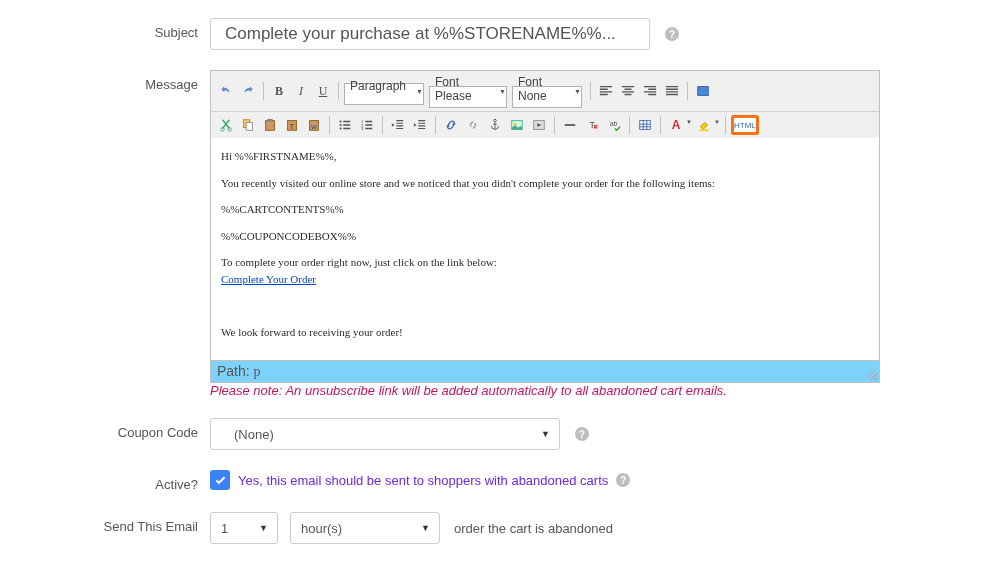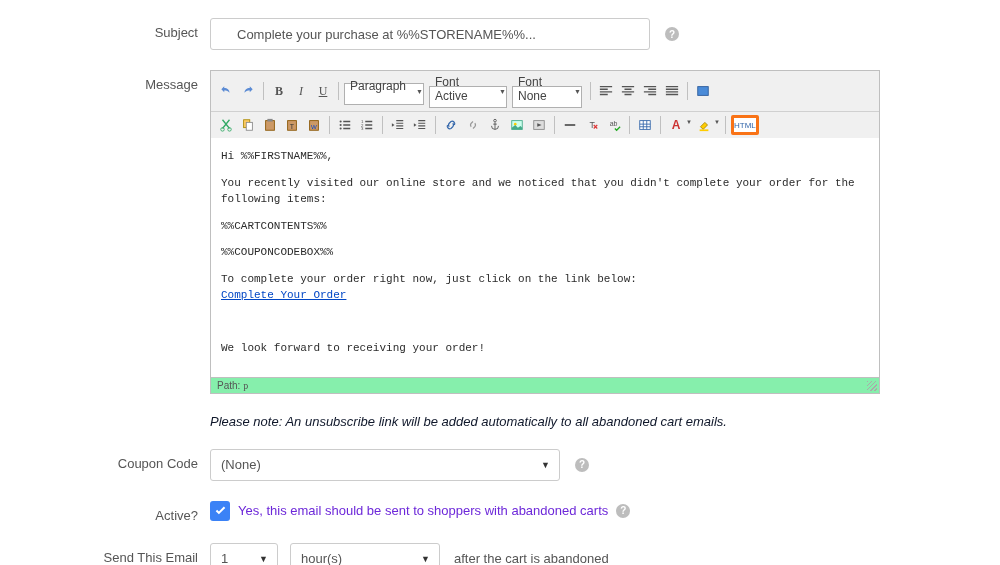--- a/index.html
+++ b/index.html
@@ -1,41 +1,41 @@
 <!DOCTYPE html>
 <html><head>
 <meta charset="utf-8">
 <style>
 * { box-sizing: border-box; margin: 0; padding: 0; }
 body { font-family: -apple-system, Helvetica, Arial, sans-serif; font-size: 13px; color: #3a3a3a; background: #fff; padding: 18px 0; }
 .container { width: 1000px; margin: 0 auto; }
 .form-row { display: flex; align-items: flex-start; margin-bottom: 20px; }
 .label { width: 210px; text-align: right; padding-right: 12px; padding-top: 7px; color: #555; font-size: 13px; padding-left: 16px; }
 .field { flex: 0 0 auto; display: flex; align-items: center; }
-.text-input { width: 440px; height: 32px; padding: 0 26px; border: 1px solid #ccc; border-radius: 3px; font-size: 13px; color: #555; }
+.text-input { width: 440px; height: 32px; padding: 0 14px; border: 1px solid #ccc; border-radius: 3px; font-size: 17px; color: #555; }
 .help-icon { width: 14px; height: 14px; border-radius: 50%; background: #bdbdbd; color: #fff; margin-left: 15px; display: inline-flex; align-items: center; justify-content: center; font-size: 10px; font-weight: bold; cursor: help; }
 .editor-wrap { width: 670px; }
 .toolbar { background: #f0f0f0; border: 1px solid #bfbfbf; border-bottom: none; }
 .toolbar-row { display: flex; align-items: center; padding: 3px 5px; gap: 2px; flex-wrap: wrap; border-bottom: 1px solid #d0d0d0; }
 .toolbar-row:last-child { border-bottom: none; }
 .tb-btn { width: 20px; height: 20px; border: 1px solid transparent; background: transparent; display: inline-flex; align-items: center; justify-content: center; font-size: 12px; cursor: pointer; border-radius: 2px; color: #555; }
 .tb-sep { width: 1px; height: 18px; background: #c0c0c0; margin: 0 3px; }
 .tb-select { height: 22px; border: 1px solid #b0b0b0; background: #fff; font-size: 12px; padding: 0 18px 16px 5px; cursor: pointer; appearance: none; position: relative; display: inline-flex; align-items: center; margin-right: 3px; color: #444; }
 .tb-select-wrap { position: relative; display: inline-block; }
 .tb-select-arrow { position: absolute; right: 4px; top: 50%; transform: translateY(-50%); font-size: 7px; color: #555; pointer-events: none; }
 .tb-btn.bold { font-weight: bold; font-family: Georgia, serif; }
 .tb-btn.italic { font-style: italic; font-family: Georgia, serif; }
 .tb-btn.underline { text-decoration: underline; font-family: Georgia, serif; }
-.editor-body { min-height: 200px; border: 1px solid #bfbfbf; border-top: none; padding: 10px; background: #fff; font-family: Liberation Mono, monospace; font-size: 11px; color: #2b2b2b; line-height: 1.5; }
+.editor-body { min-height: 200px; border: 1px solid #bfbfbf; border-top: none; padding: 10px; background: #fff; font-family: Liberation Serif, serif; font-size: 11px; color: #2b2b2b; line-height: 1.5; }
 .editor-body p { margin-bottom: 10px; }
 .editor-body a { color: #0046c5; text-decoration: underline; }
-.path-bar { border: 1px solid #bfbfbf; border-top: none; background: #86efac; padding: 2px 6px; font-size: 10px; color: #555; position: relative; }
+.path-bar { border: 1px solid #bfbfbf; border-top: none; background: #7dd3fc; padding: 2px 6px; font-size: 14px; color: #555; position: relative; }
 .resize-grip { position: absolute; right: 2px; bottom: 2px; width: 10px; height: 10px; background: repeating-linear-gradient(135deg, #aaa, #aaa 1px, transparent 1px, transparent 3px); }
-.note { font-style: italic; color: #0f172a; font-size: 13px; margin-top: 20px; width: 670px; }
-.select-input { width: 350px; height: 32px; padding: 0 10px; border: 1px solid #ccc; border-radius: 3px; font-size: 13px; color: #555; background: #fff; appearance: none; }
+.note { font-style: italic; color: #be185d; font-size: 13px; margin-top: 0; width: 670px; }
+.select-input { width: 350px; height: 32px; padding: 0 23px; border: 1px solid #ccc; border-radius: 3px; font-size: 13px; color: #555; background: #fff; appearance: none; }
 .select-wrap { position: relative; display: inline-block; }
 .select-caret { position: absolute; right: 10px; top: 50%; transform: translateY(-50%); font-size: 9px; color: #333; pointer-events: none; }
 .checkbox { width: 20px; height: 20px; background: #3b82f6; border-radius: 3px; display: inline-flex; align-items: center; justify-content: center; margin-right: 8px; cursor: pointer; }
 .checkbox svg { width: 13px; height: 13px; stroke: #fff; stroke-width: 2.5; fill: none; }
 .inline-text { color: #6d28d9; font-size: 13px; }
 .small-select { height: 32px; border: 1px solid #ccc; border-radius: 3px; padding: 0 22px 0 10px; font-size: 13px; color: #555; background: #fff; appearance: none; }
 .sm1 { width: 68px; }
 .sm2 { width: 150px; margin-left: 12px; }
 .after-text { margin-left: 14px; color: #555; font-size: 13px; }
 .icon-svg { width: 14px; height: 14px; }
@@ -73,21 +73,21 @@
           <span class="tb-sep"></span>
           <button class="tb-btn bold">B</button>
           <button class="tb-btn italic">I</button>
           <button class="tb-btn underline">U</button>
           <span class="tb-sep"></span>
           <span class="tb-select-wrap">
             <div class="tb-select" style="width:80px">Paragraph</div>
             <span class="tb-select-arrow">▼</span>
           </span>
           <span class="tb-select-wrap">
-            <div class="tb-select" style="width:78px">Font Active</div>
+            <div class="tb-select" style="width:78px">Font Please</div>
             <span class="tb-select-arrow">▼</span>
           </span>
           <span class="tb-select-wrap">
             <div class="tb-select" style="width:70px">Font None</div>
             <span class="tb-select-arrow">▼</span>
           </span>
           <span class="tb-sep"></span>
           <button class="tb-btn">
               <svg class="icon-svg" viewBox="0 0 16 16">
                 <path d="M1 3h14M1 6h9M1 9h14M1 12h9" stroke="#555" stroke-width="1.5"></path>
@@ -306,17 +306,17 @@
           <option>1</option>
         </select>
         <span class="select-caret">▼</span>
       </span>
       <span class="select-wrap">
         <select class="small-select sm2">
           <option>hour(s)</option>
         </select>
         <span class="select-caret">▼</span>
       </span>
-      <span class="after-text">after the cart is abandoned</span>
+      <span class="after-text">order the cart is abandoned</span>
     </div>
   </div>
 
 </div>
 
 </body></html>

